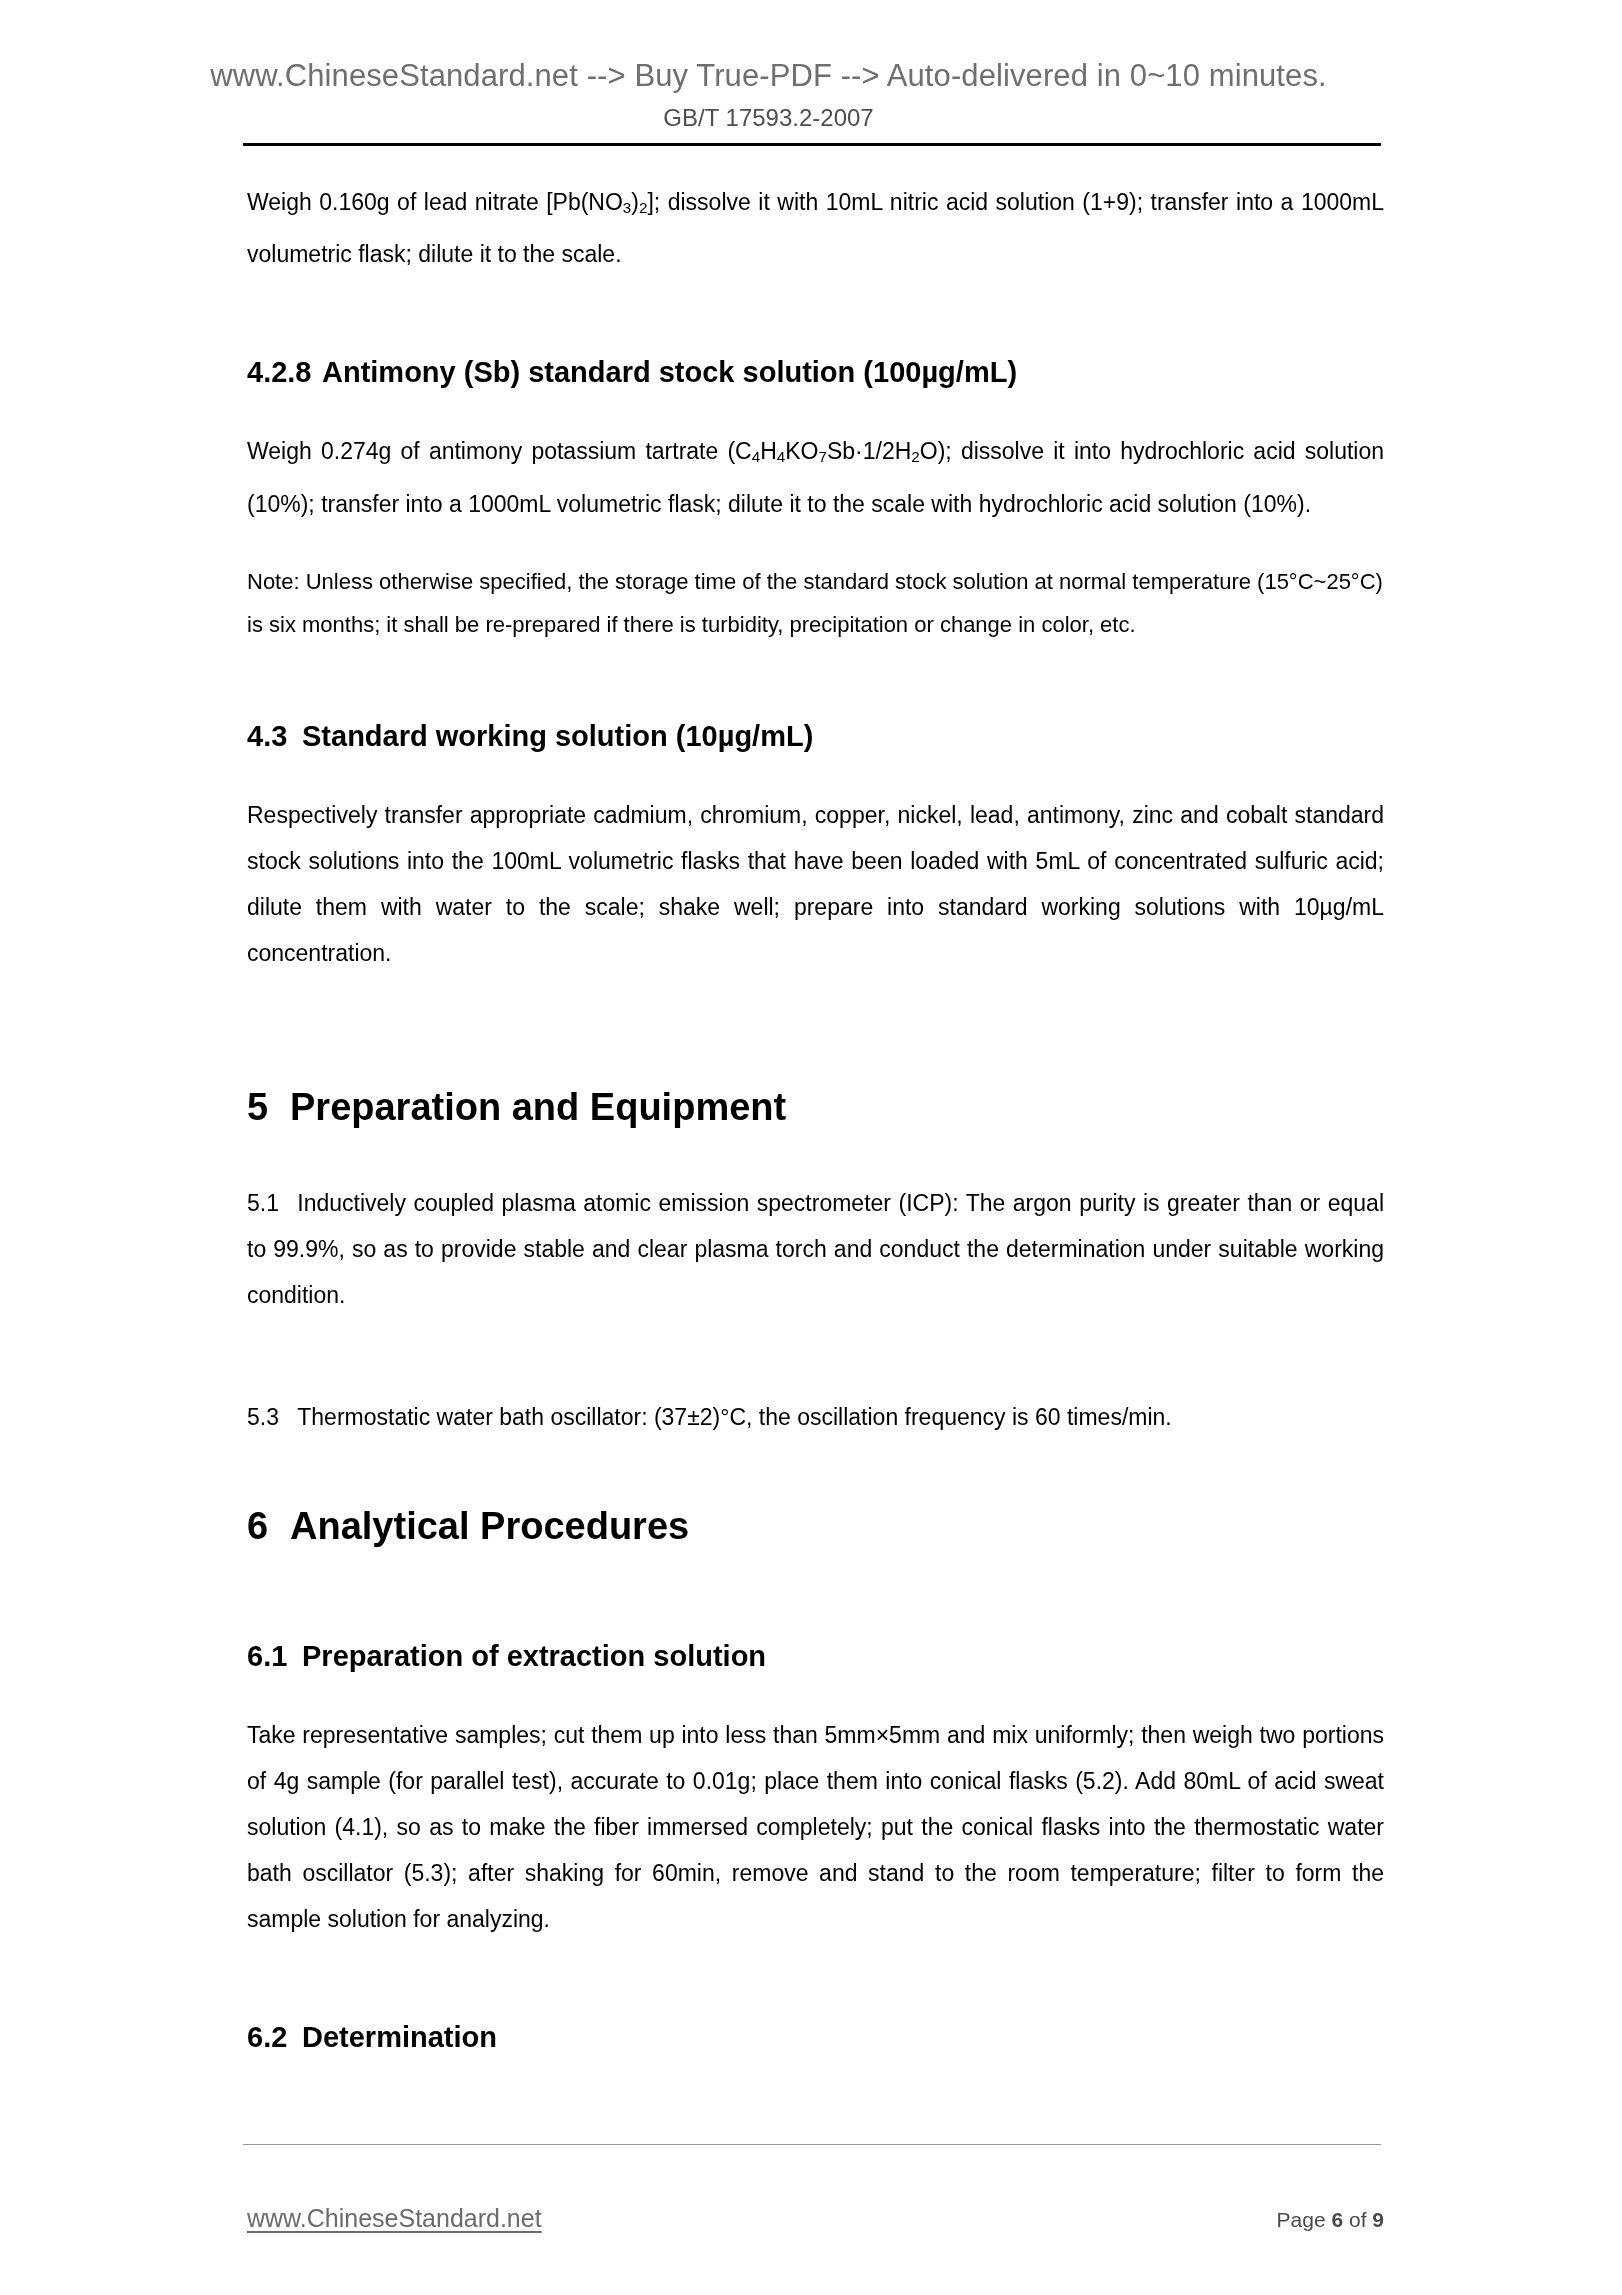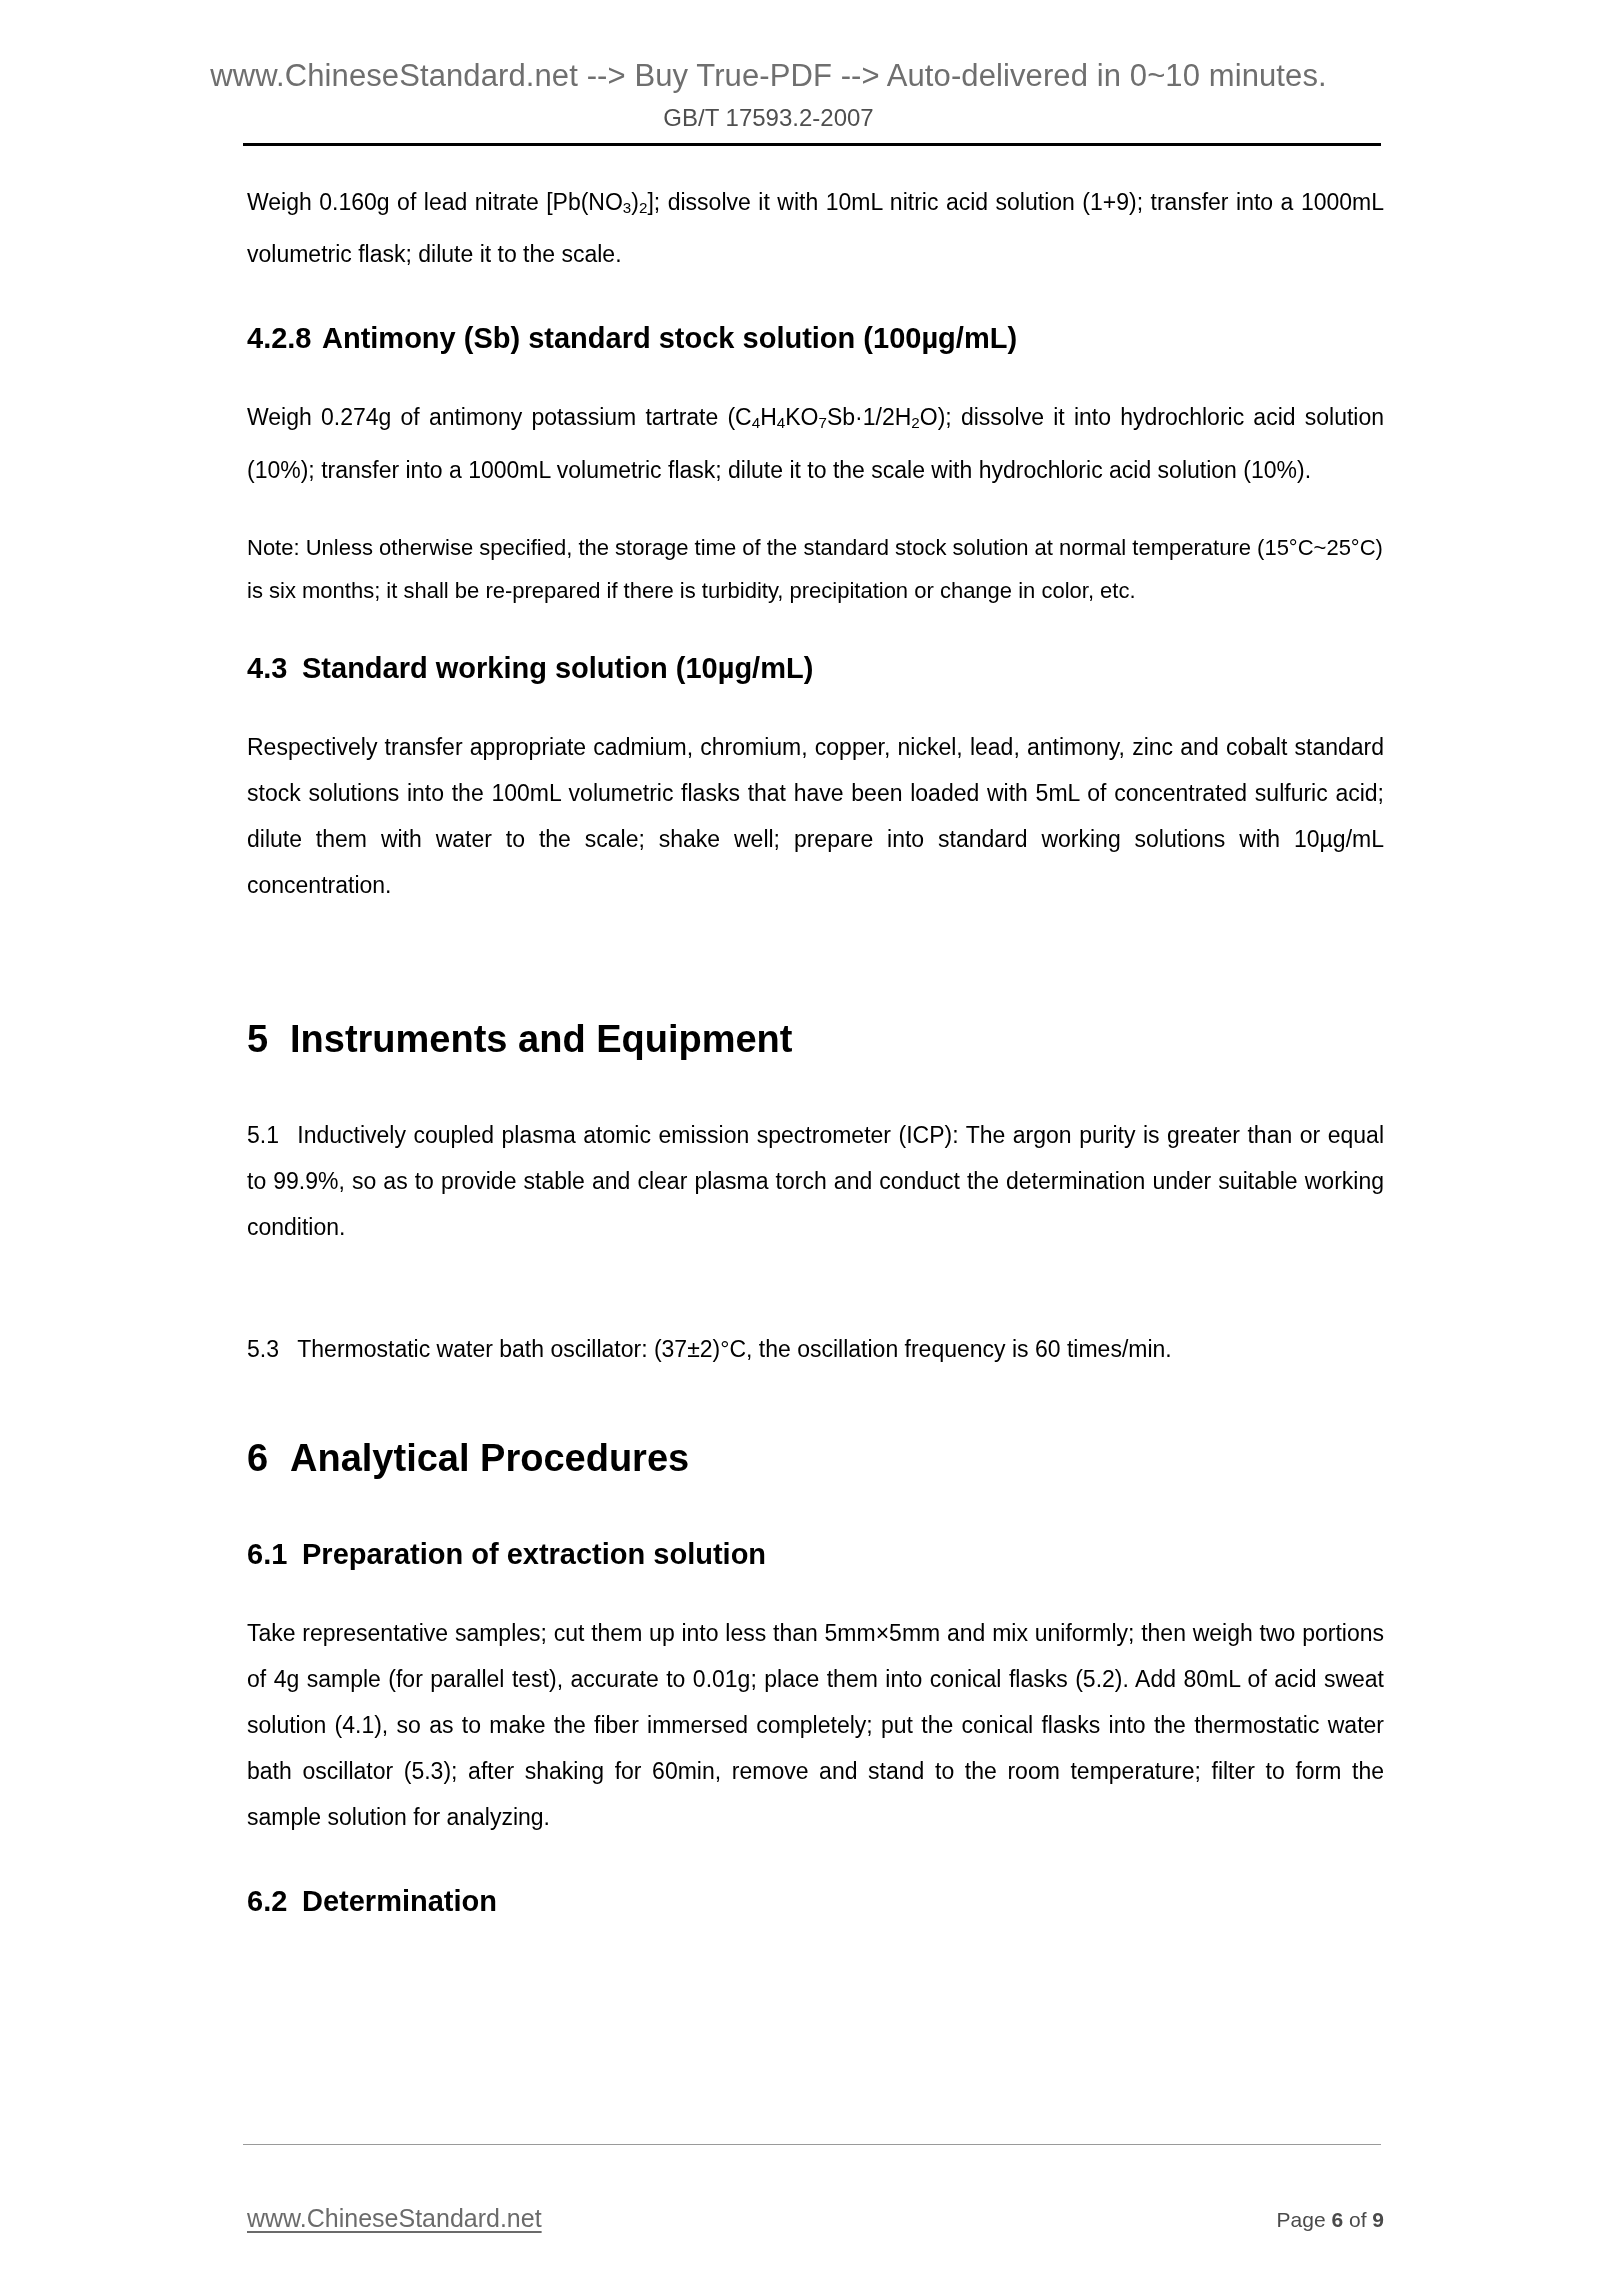--- a/index.html
+++ b/index.html
@@ -72,21 +72,21 @@
   }
   p.body.last-left { text-align: left; }
 
   h3.sub {
     margin: 0;
     font-size: 29px;
     font-weight: bold;
     line-height: 46px;
     color: #000000;
   }
-  h3.sub .num { display: inline-block; min-width: 55px; }
+  h3.sub .num { display: inline-block; min-width: 55px; margin-top: 34px; }
   h3.sub .num.wide { min-width: 75px; }
 
   h2.clause {
     margin: 0;
     font-size: 38px;
     font-weight: bold;
     line-height: 52px;
     color: #000000;
   }
   h2.clause .num { display: inline-block; min-width: 43px; }
@@ -176,21 +176,21 @@
 
     <div class="sp-40"></div>
 
     <p class="body">Respectively transfer appropriate cadmium, chromium, copper, nickel, lead, antimony, zinc and cobalt standard stock solutions into the 100mL volumetric flasks that have been loaded with 5mL of concentrated sulfuric acid; dilute them with water to the scale; shake well; prepare into standard working solutions with 10µg/mL concentration.</p>
 
     <div class="sp-40"></div>
 
 
     <div class="sp-86"></div>
 
-    <h2 class="clause"><span class="num">5</span><span>Instruments and Equipment</span></h2>
+    <h2 class="clause"><span class="num">5</span><span>Preparation and Equipment</span></h2>
 
     <div class="sp-56"></div>
 
     <p class="body"><span class="numlead">5.1</span><span class="numlead-gap"></span><span>Inductively coupled plasma atomic emission spectrometer (ICP): The argon purity is greater than or equal to 99.9%, so as to provide stable and clear plasma torch and conduct the determination under suitable working condition.</span></p>
 
     <div class="sp-46"></div>
 
 
     <div class="sp-46"></div>
 

